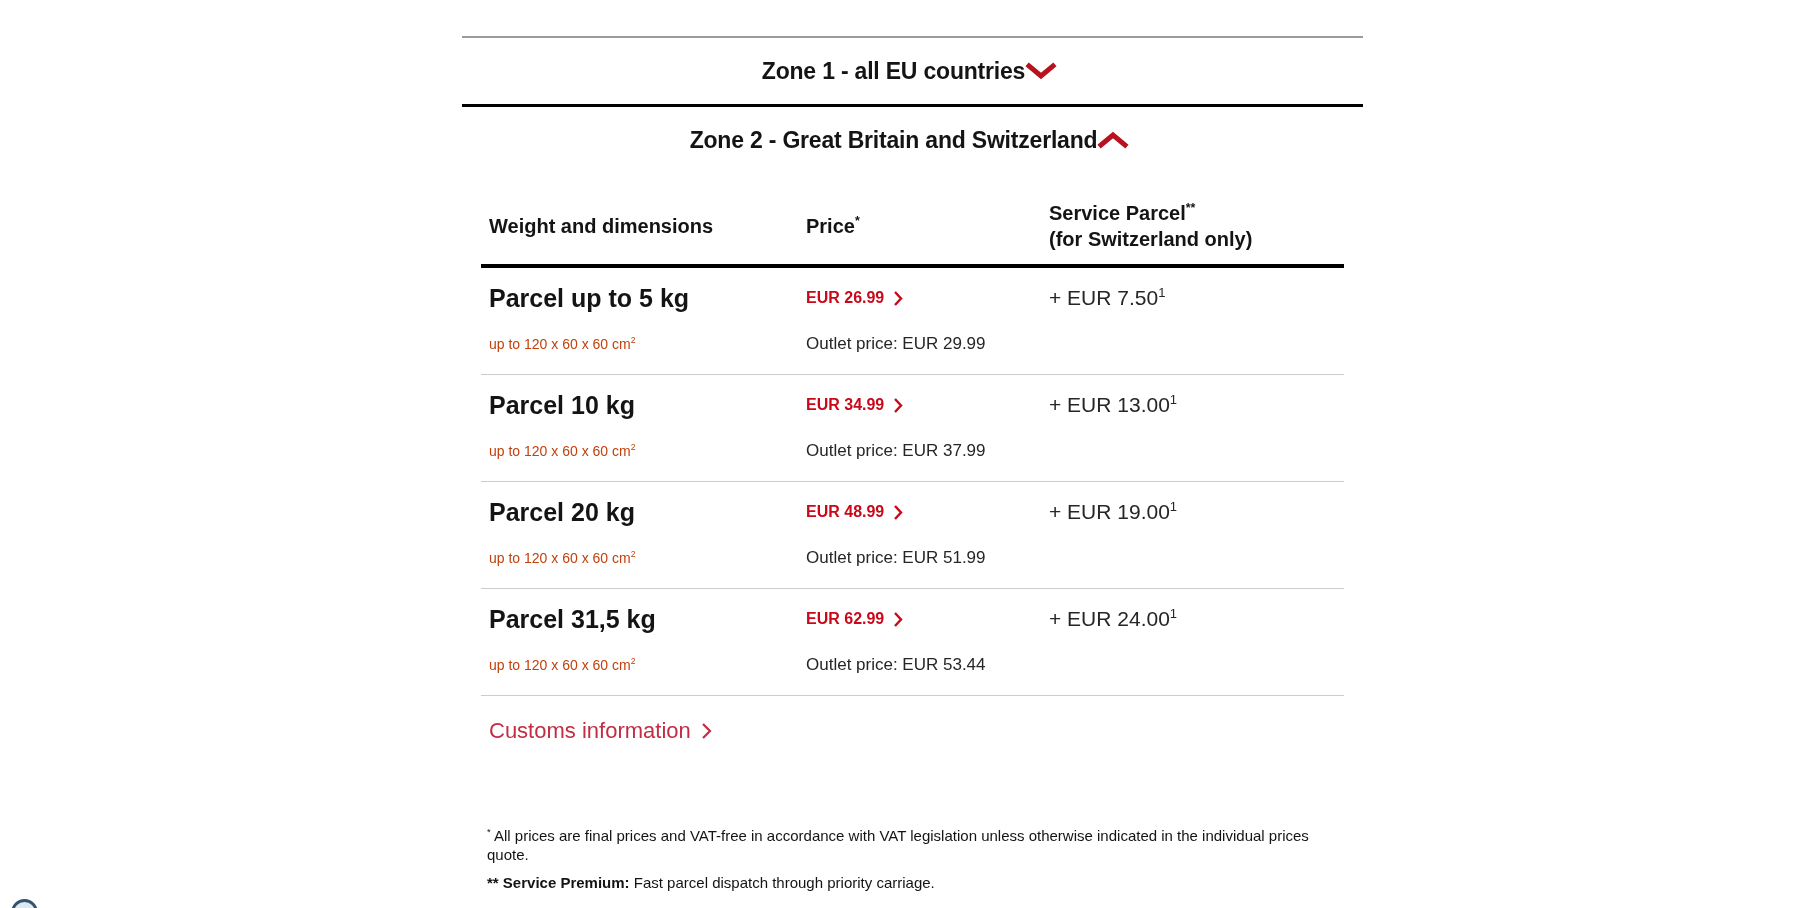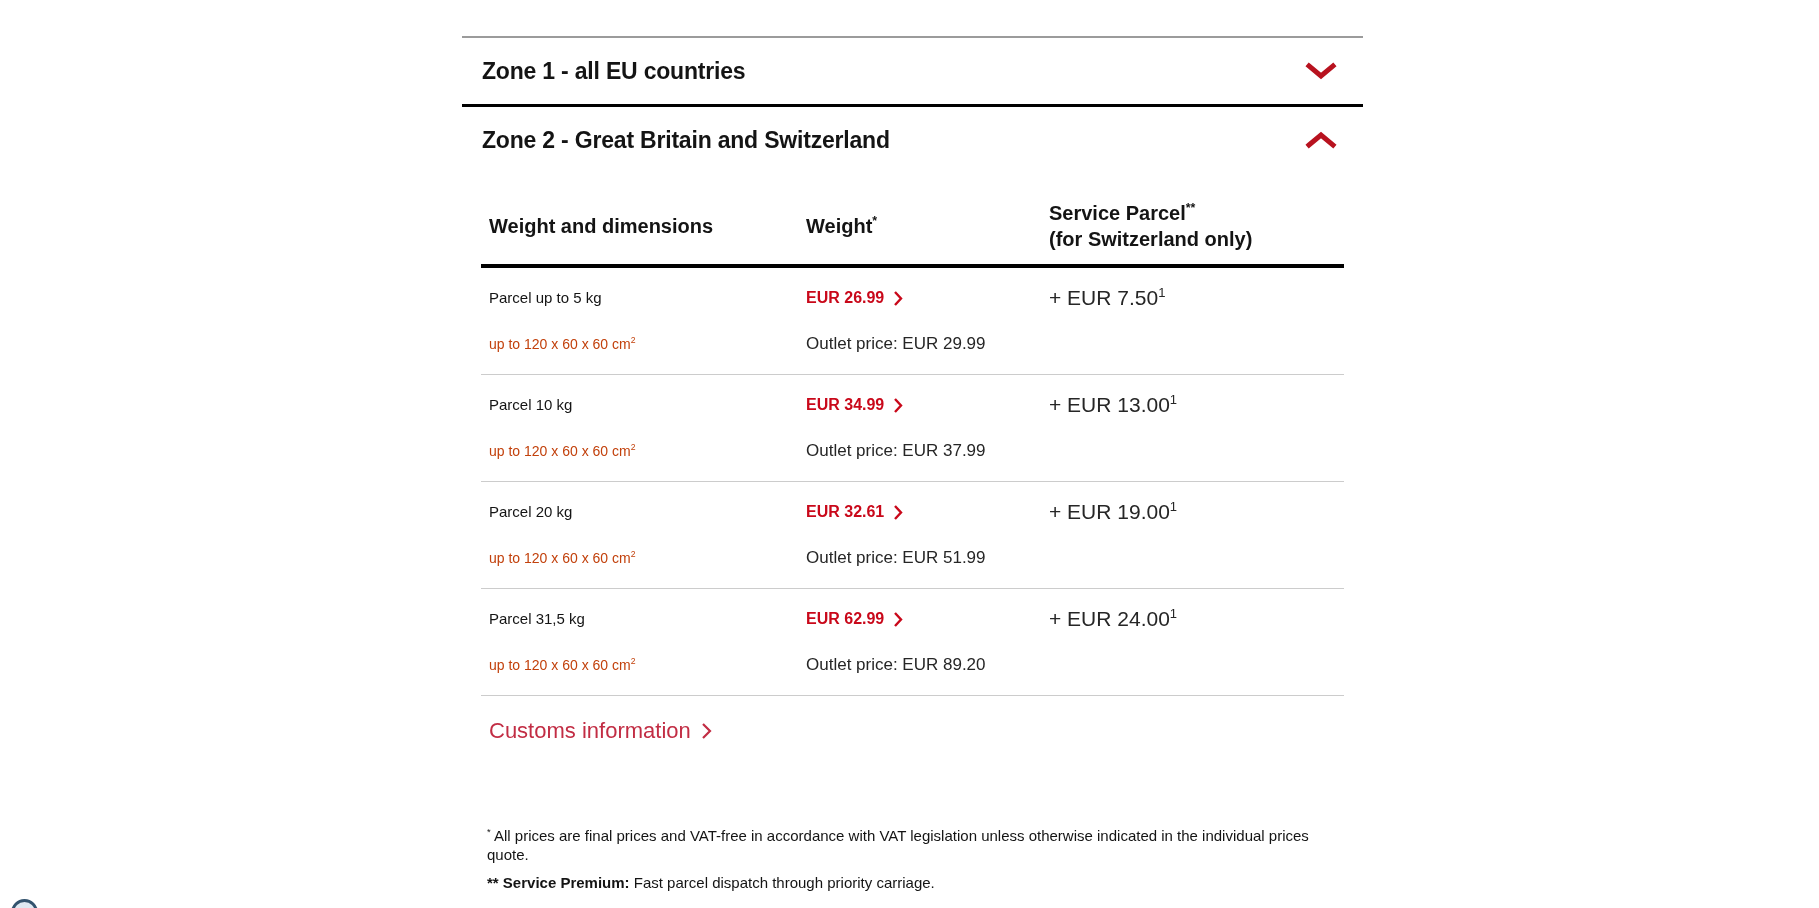--- a/index.html
+++ b/index.html
@@ -12,34 +12,34 @@
     --text-dark:#141414;
     --text-body:#262626;
   }
   *{margin:0;padding:0;box-sizing:border-box;}
   html,body{background:#fff;}
   body{font-family:"Liberation Sans",sans-serif;color:var(--text-dark);}
   .page{position:relative;width:1819px;height:908px;background:#fff;overflow:hidden;}
 
   .content{position:absolute;left:462px;top:36px;width:901px;border-top:2px solid var(--top-divider);}
 
-  .acc-item{display:flex;align-items:center;justify-content:space-between;height:66px;padding:0 26px 0 20px;cursor:pointer;}
+  .acc-item{display:flex;align-items:center;justify-content:center;height:66px;padding:0 26px 0 20px;cursor:pointer;}
   .acc-label{font-size:23px;font-weight:700;color:var(--text-dark);letter-spacing:-0.2px;}
   .acc-divider{border-top:3px solid var(--line-black);}
   .chev{color:var(--chevron-red);display:inline-block;line-height:0;}
 
   .panel{padding:14px 19px 0 19px;}
   .thead{display:flex;align-items:center;min-height:81px;border-bottom:4px solid var(--line-black);}
   .c1{width:318px;padding-left:8px;}
   .c2{width:243px;padding-left:7px;}
   .c3{flex:1;padding-left:7px;}
   .th{font-size:20px;font-weight:700;color:var(--text-dark);line-height:26px;}
 
   .trow{display:flex;min-height:107px;padding-top:17px;border-bottom:1px solid var(--row-divider);}
-  .w-title{font-size:15px;font-weight:400;color:var(--text-dark);line-height:26px;}
+  .w-title{font-size:25px;font-weight:700;color:var(--text-dark);line-height:26px;}
   .w-dims{font-size:14px;font-weight:400;color:#c2410c;line-height:26px;margin-top:20px;}
   .price-link{display:inline-flex;align-items:center;gap:9px;font-size:16px;font-weight:700;color:var(--price-red);line-height:26px;cursor:pointer;text-decoration:none;}
   .price-link .chev{color:var(--price-red);}
   .outlet{font-size:17px;color:var(--text-body);margin-top:23px;}
   .premium{font-size:21px;font-weight:400;color:var(--text-body);line-height:26px;}
   sup{font-size:0.62em;vertical-align:super;line-height:0;}
 
   .customs{margin-top:20px;padding-left:8px;}
   .customs a{display:inline-flex;align-items:center;gap:10px;font-size:22px;color:var(--link-red);cursor:pointer;text-decoration:none;line-height:30px;}
   .customs .chev{color:var(--link-red);}
@@ -75,21 +75,21 @@
         <svg width="32" height="18" viewBox="0 0 32 18">
             <polyline points="4,14 16,4 28,14" fill="none" stroke="currentColor" stroke-width="5" stroke-linecap="square"></polyline>
           </svg>
       </span>
     </div>
 
     <div class="panel">
 
       <div class="thead">
         <div class="c1 th">Weight and dimensions</div>
-        <div class="c2 th"><span>Weight</span><sup>*</sup></div>
+        <div class="c2 th"><span>Price</span><sup>*</sup></div>
         <div class="c3 th">
           <div><span>Service Parcel</span><sup>**</sup></div>
           <div>(for Switzerland only)</div>
         </div>
       </div>
 
       <div class="trow">
         <div class="c1">
           <div class="w-title">Parcel up to 5 kg</div>
           <div class="w-dims"><span>up to 120 x 60 x 60 cm</span><sup>2</sup></div>
@@ -127,21 +127,21 @@
         </div>
       </div>
 
       <div class="trow">
         <div class="c1">
           <div class="w-title">Parcel 20 kg</div>
           <div class="w-dims"><span>up to 120 x 60 x 60 cm</span><sup>2</sup></div>
         </div>
         <div class="c2">
           <a class="price-link">
-              <span>EUR 32.61</span>
+              <span>EUR 48.99</span>
               <span class="chev"><svg width="10" height="17" viewBox="0 0 10 17">
                   <polyline points="2,2 8,8.5 2,15" fill="none" stroke="currentColor" stroke-width="2.4"></polyline>
                 </svg></span>
             </a>
           <div class="outlet">Outlet price: EUR 51.99</div>
         </div>
         <div class="c3">
           <div class="premium"><span>+ EUR 19.00</span><sup>1</sup></div>
         </div>
       </div>
@@ -151,21 +151,21 @@
           <div class="w-title">Parcel 31,5 kg</div>
           <div class="w-dims"><span>up to 120 x 60 x 60 cm</span><sup>2</sup></div>
         </div>
         <div class="c2">
           <a class="price-link">
               <span>EUR 62.99</span>
               <span class="chev"><svg width="10" height="17" viewBox="0 0 10 17">
                   <polyline points="2,2 8,8.5 2,15" fill="none" stroke="currentColor" stroke-width="2.4"></polyline>
                 </svg></span>
             </a>
-          <div class="outlet">Outlet price: EUR 89.20</div>
+          <div class="outlet">Outlet price: EUR 53.44</div>
         </div>
         <div class="c3">
           <div class="premium"><span>+ EUR 24.00</span><sup>1</sup></div>
         </div>
       </div>
 
       <div class="customs">
         <a>
             <span>Customs information</span>
             <span class="chev"><svg width="11" height="18" viewBox="0 0 11 18">

